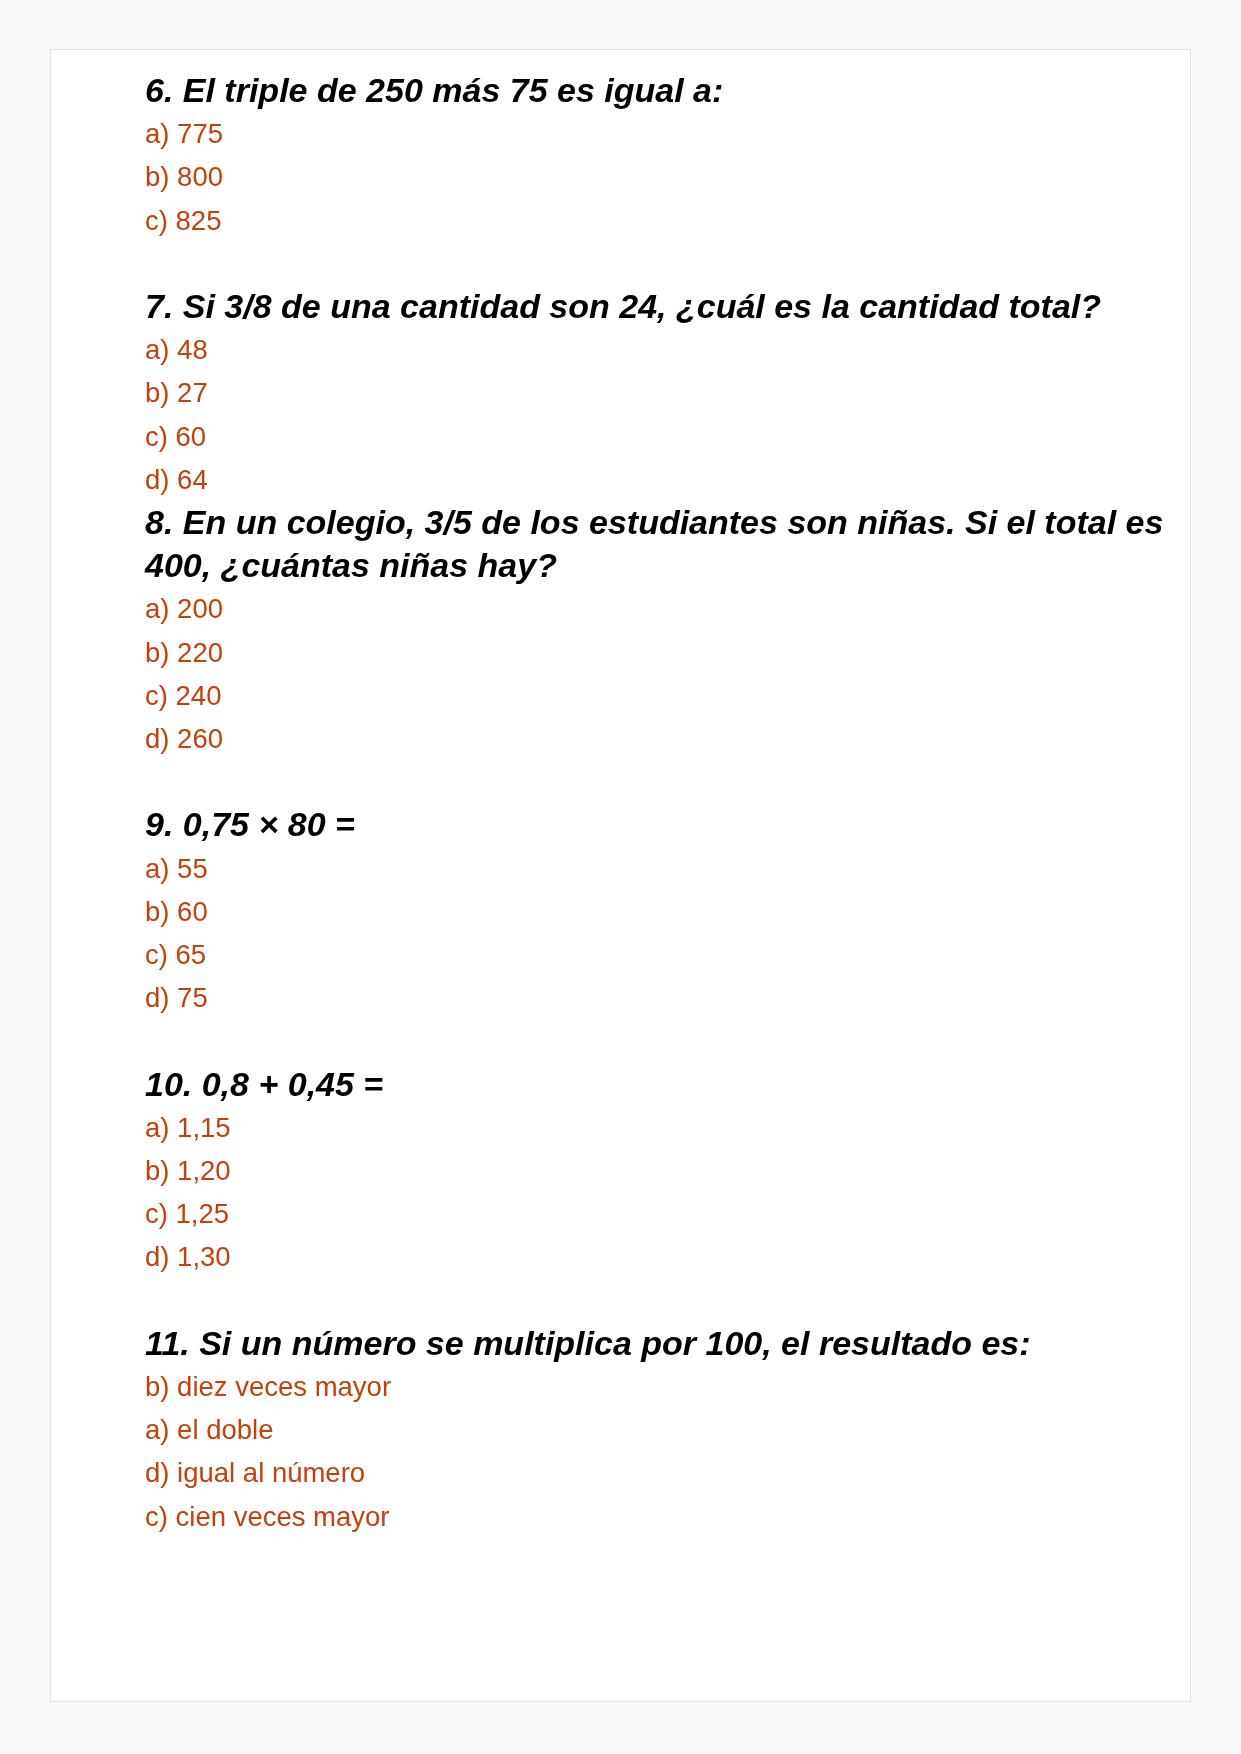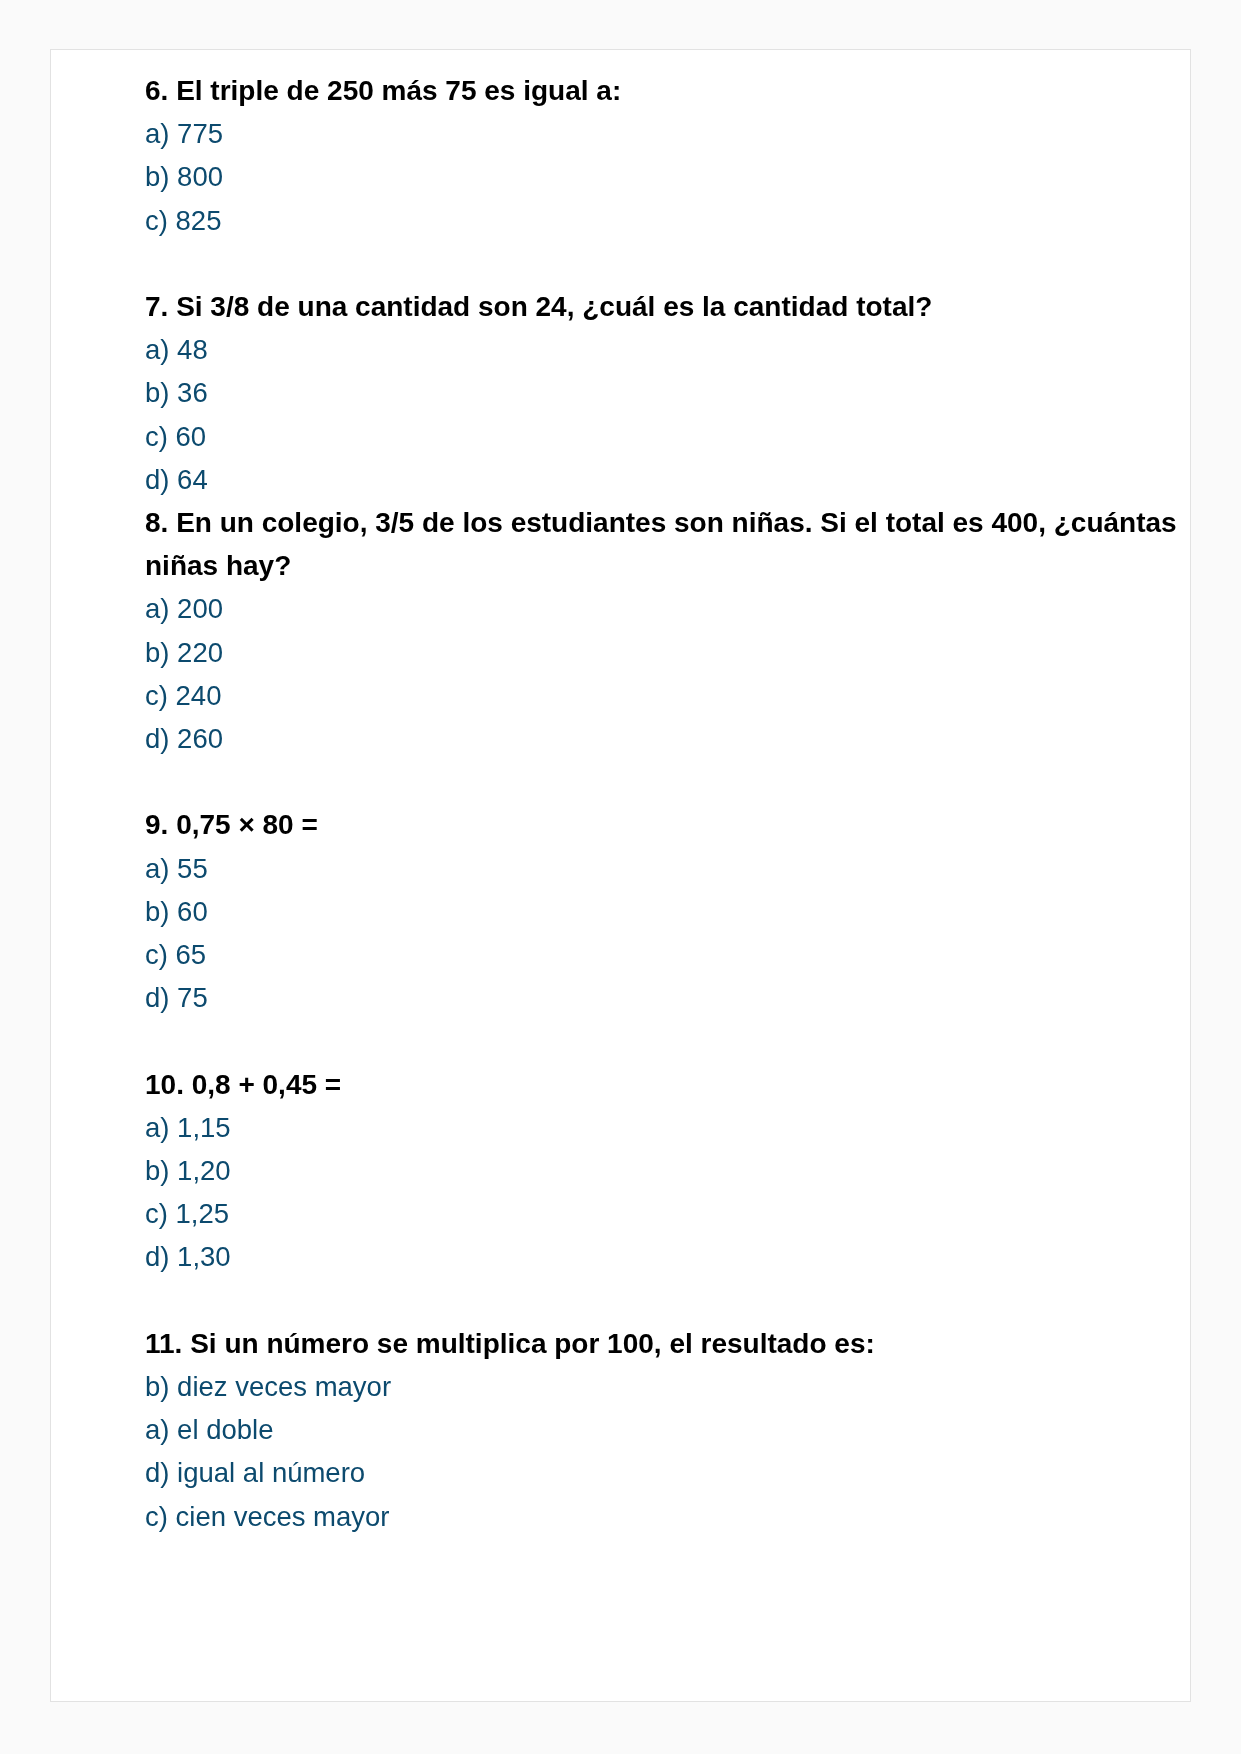--- a/index.html
+++ b/index.html
@@ -18,30 +18,31 @@
     height: 1653px;
     margin: 49px auto 0 auto;
     background: #ffffff;
     border: 1px solid #e2e2e2;
     padding: 19px 4px 0 94px;
   }
   .doc-content {
     width: 1041px;
   }
   .q-heading {
-    font-size: 28px;
+    font-size: 34px;
     font-weight: bold;
     line-height: 43.2px;
     color: #000000;
+    font-style: italic;
   }
   .q-option {
     font-size: 27.5px;
     font-weight: normal;
     line-height: 43.2px;
-    color: #0c4a6e;
+    color: #c2410c;
   }
   .block-gap {
     height: 43.2px;
   }
 </style>
 </head>
 <body>
 
 <div class="doc-page">
   <div class="doc-content">
@@ -51,21 +52,21 @@
       <p class="q-option">a) 775</p>
       <p class="q-option">b) 800</p>
       <p class="q-option">c) 825</p>
     </div>
 
     <div class="block-gap"></div>
 
     <div>
       <p class="q-heading">7. Si 3/8 de una cantidad son 24, ¿cuál es la cantidad total?</p>
       <p class="q-option">a) 48</p>
-      <p class="q-option">b) 36</p>
+      <p class="q-option">b) 27</p>
       <p class="q-option">c) 60</p>
       <p class="q-option">d) 64</p>
     </div>
 
     <div>
       <p class="q-heading">8. En un colegio, 3/5 de los estudiantes son niñas. Si el total es 400, ¿cuántas niñas hay?</p>
       <p class="q-option">a) 200</p>
       <p class="q-option">b) 220</p>
       <p class="q-option">c) 240</p>
       <p class="q-option">d) 260</p>

